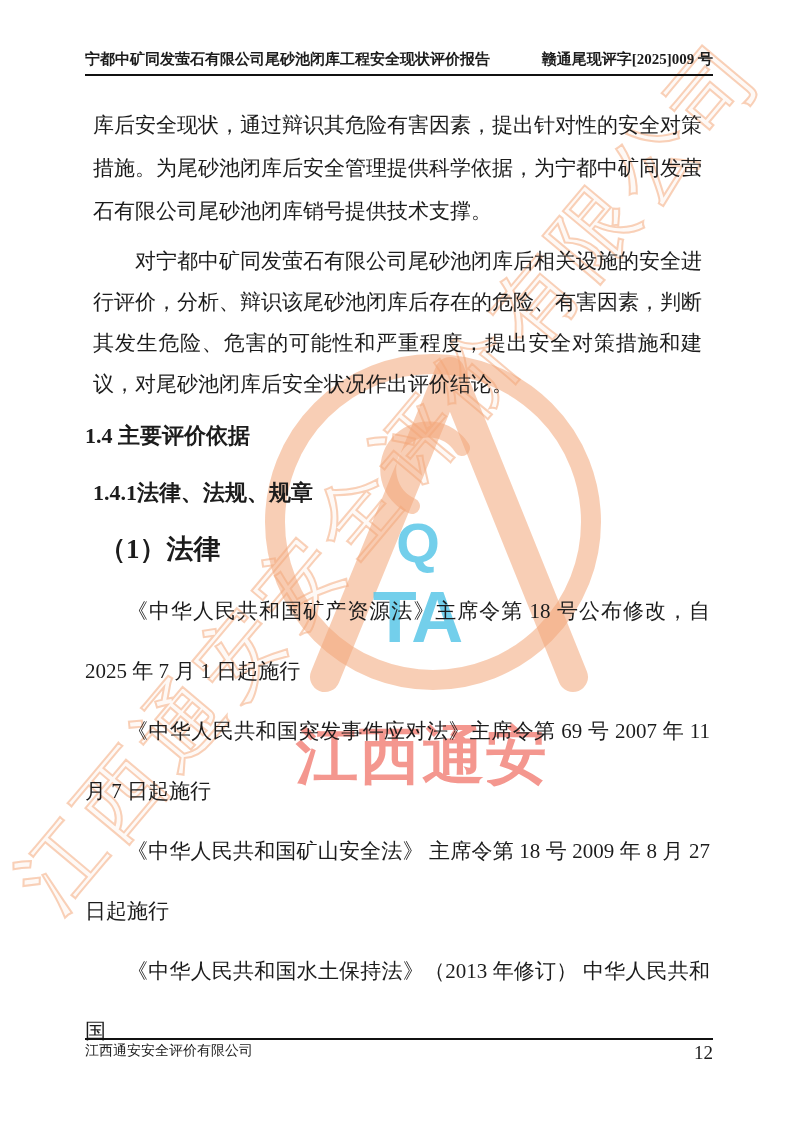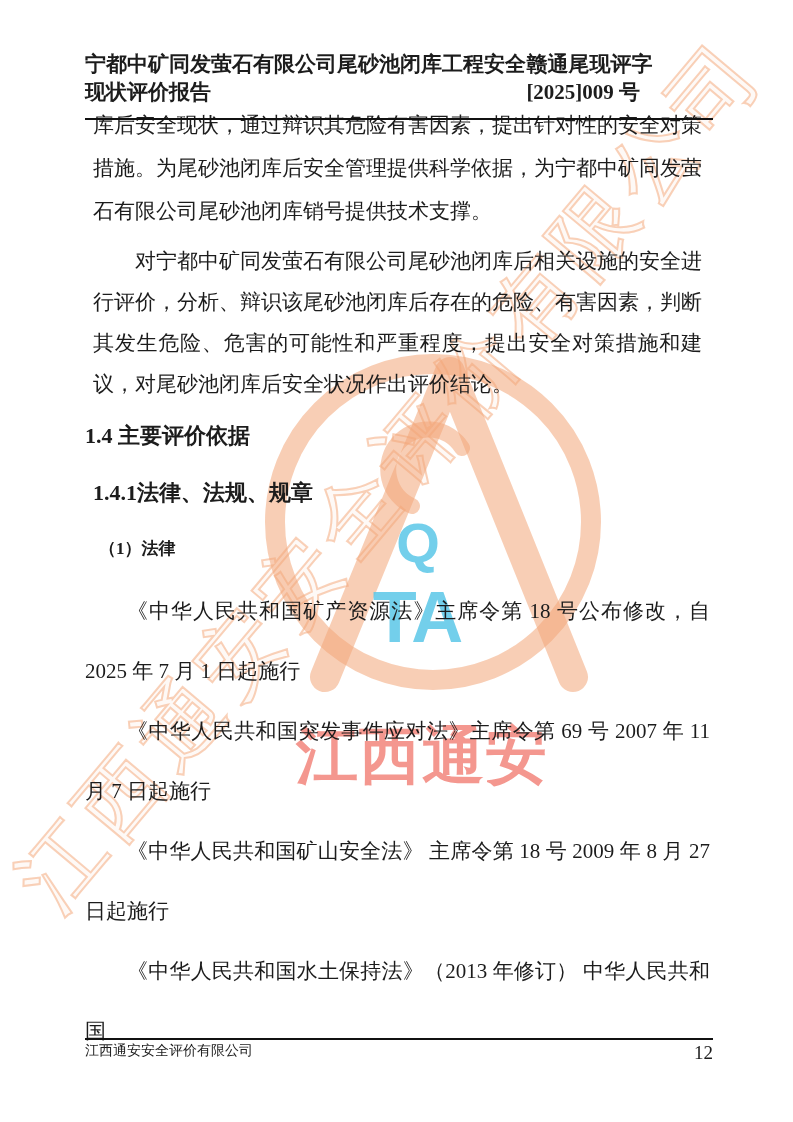--- a/index.html
+++ b/index.html
@@ -33,33 +33,33 @@
   .wm-red{
     position:absolute;left:296px;top:714px;
     font-family:Liberation Mono, monospace;
     font-size:62px;font-weight:bold;letter-spacing:1px;
     color:rgba(233,55,40,0.52);
   }
   
   .hdr{
     position:absolute;left:85px;right:80px;top:50px;z-index:2;
     display:flex;justify-content:space-between;align-items:flex-end;
-    font-size:21px;font-weight:bold;
-    padding-bottom:12px;border-bottom:2px solid #111;
+    font-size:15px;font-weight:bold;
+    padding-bottom:5px;border-bottom:2px solid #111;
   }
   
   .main{position:absolute;left:85px;right:83px;top:96px;z-index:1;}
   .bp{margin:8px;font-size:21px;line-height:43px;text-align:justify;text-justify:inter-ideograph;}
   .bp.first{margin-top:8px;}
   .bp.tight{line-height:41px;}
   .indent{text-indent:2em;}
   .h2{margin:14px 0 0;font-size:22px;line-height:30px;font-weight:bold;}
   .h2.h14{margin-top:16px;}
   .h3{margin:27px 8px 0;font-size:22px;line-height:30px;font-weight:bold;}
-  .h4{margin:26px 0 0 14px;font-size:17px;line-height:30px;font-weight:bold;}
+  .h4{margin:26px 0 0 14px;font-size:27px;line-height:30px;font-weight:bold;}
   .laws{margin-top:17px;}
   .law{margin:0;font-size:21px;line-height:60px;text-align:justify;text-justify:inter-ideograph;text-indent:2em;}
   
   .ftr{
     position:absolute;left:85px;right:80px;top:1038px;z-index:2;
     border-top:2px solid #111;
     display:flex;justify-content:space-between;align-items:flex-start;
     padding-top:2px;font-size:14px;
   }
   .ftr .pageno{font-size:19px;}

